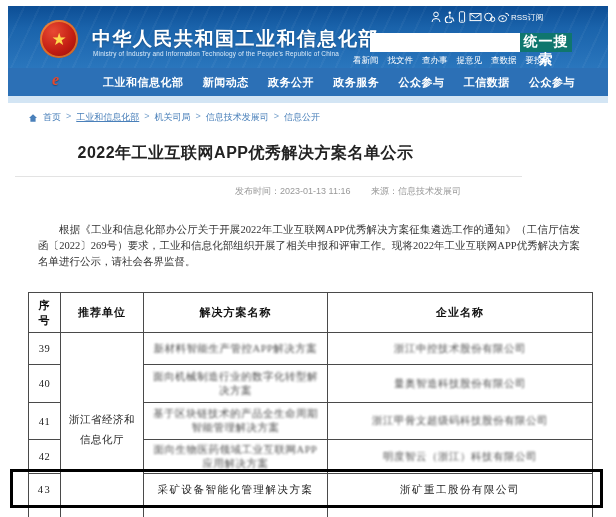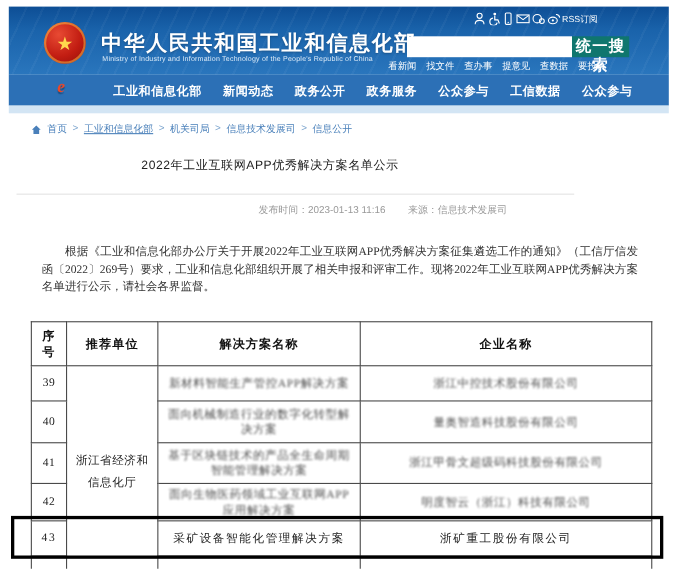--- a/index.html
+++ b/index.html
@@ -63,21 +63,21 @@
 
   
   .crumbs{left:28px;top:111px;display:flex;gap:5px;align-items:center;font-size:9px;color:#4a80ba;}
   .crumb{color:#4a80ba;cursor:pointer;white-space:nowrap;text-align:right;}
   .crumb.u{text-decoration:underline;}
   .crumb-sep{color:#7aa3cd;}
 
   
   .a-title{
     left:0;top:143px;width:491px;text-align:center;
-    font-size:11px;font-weight:normal;color:#222;letter-spacing:.5px;
+    font-size:16px;font-weight:bold;color:#222;letter-spacing:.5px;
   }
   .divider{left:15px;top:176px;width:507px;height:1px;background:#e3e3e3;}
   .meta{left:0;top:185px;width:616px;text-align:center;font-size:9px;color:#999;padding-left:40px;}
   .meta span{margin:0 9px;}
   .para{
     left:38px;top:222px;width:542px;font-family:"Liberation Serif",serif;
     font-size:10.5px;line-height:16px;color:#333;text-align:justify;text-indent:21px;
   }
 
   

